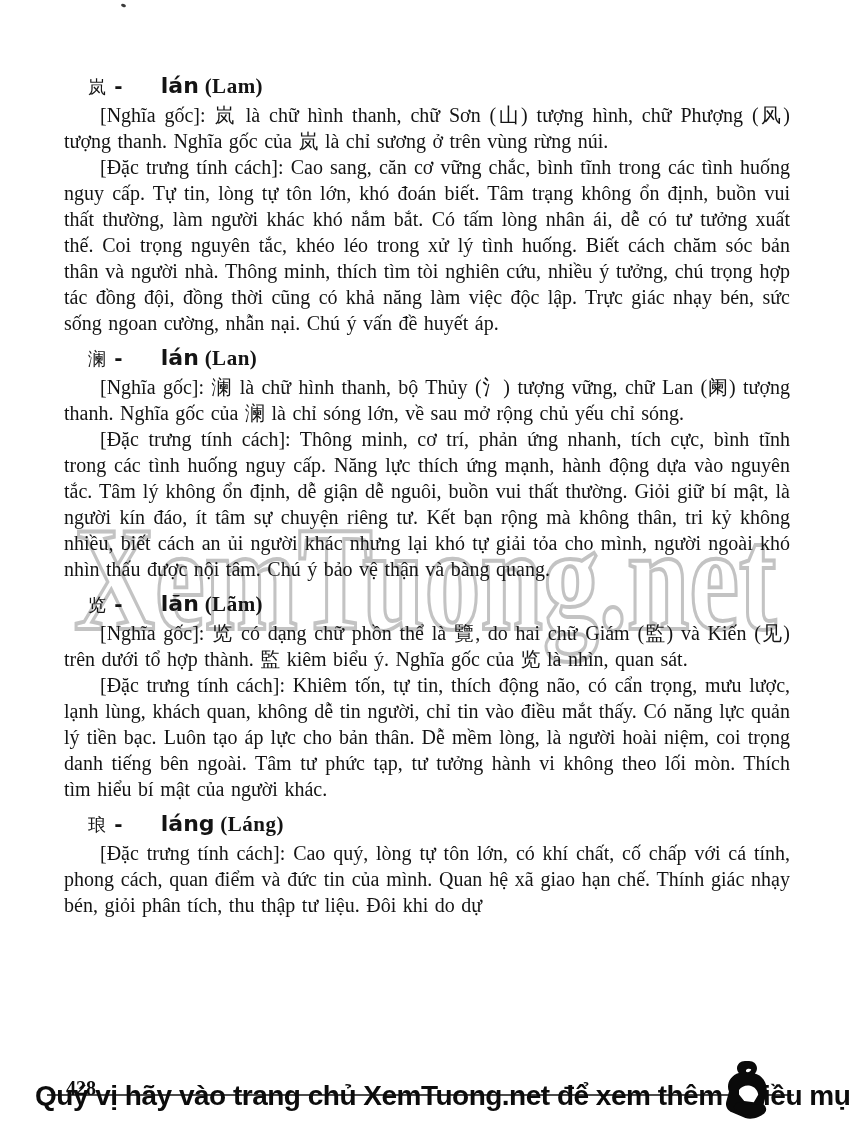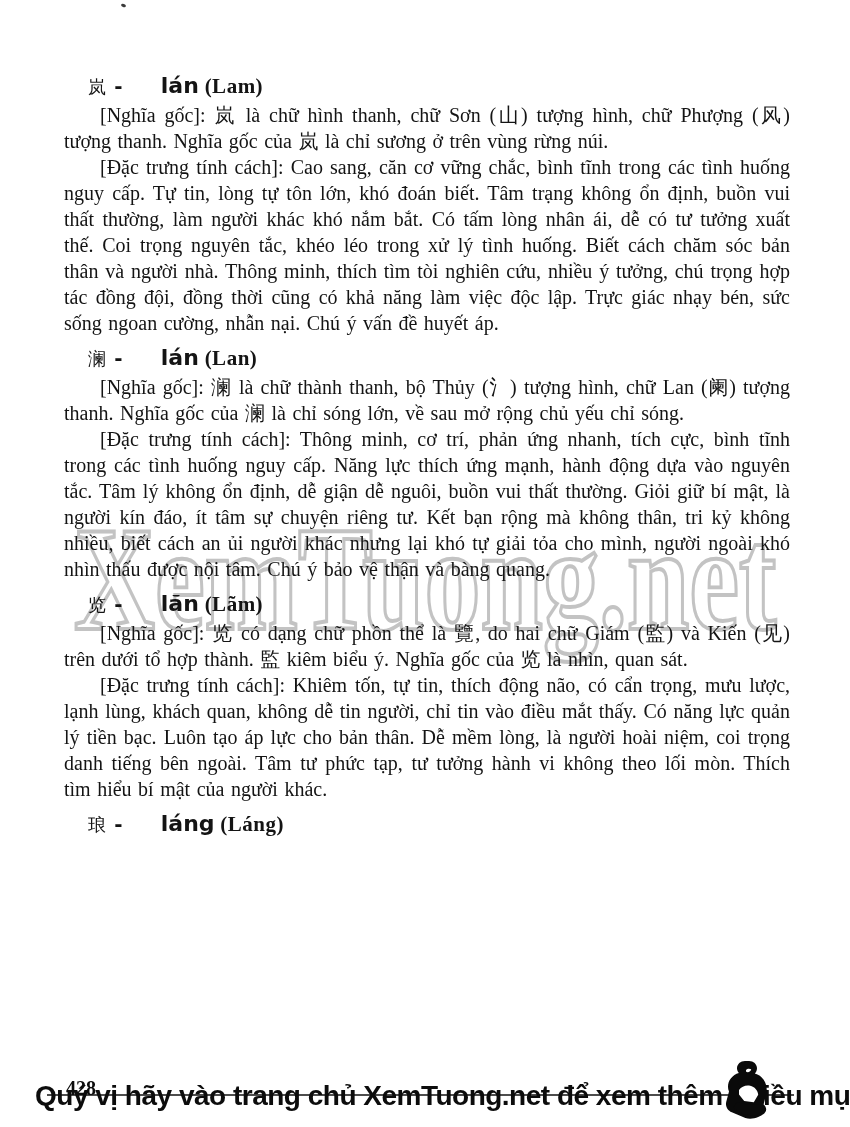--- a/index.html
+++ b/index.html
@@ -113,28 +113,29 @@
 
   <div class="watermark">XemTuong.net</div>
 
   <div class="content">
 
     <h2 class="entry-heading"><span class="hanzi">岚</span> <span class="sep">-</span> <span class="pinyin">lán</span> <span class="viet">(Lam)</span></h2>
     <p class="para"><span class="label">[Nghĩa gốc]:</span> <span>岚 là chữ hình thanh, chữ Sơn (山) tượng hình, chữ Phượng (风) tượng thanh. Nghĩa gốc của 岚 là chỉ sương ở trên vùng rừng núi.</span></p>
     <p class="para"><span class="label">[Đặc trưng tính cách]:</span> <span>Cao sang, căn cơ vững chắc, bình tĩnh trong các tình huống nguy cấp. Tự tin, lòng tự tôn lớn, khó đoán biết. Tâm trạng không ổn định, buồn vui thất thường, làm người khác khó nắm bắt. Có tấm lòng nhân ái, dễ có tư tưởng xuất thế. Coi trọng nguyên tắc, khéo léo trong xử lý tình huống. Biết cách chăm sóc bản thân và người nhà. Thông minh, thích tìm tòi nghiên cứu, nhiều ý tưởng, chú trọng hợp tác đồng đội, đồng thời cũng có khả năng làm việc độc lập. Trực giác nhạy bén, sức sống ngoan cường, nhẫn nại. Chú ý vấn đề huyết áp.</span></p>
 
     <h2 class="entry-heading"><span class="hanzi">澜</span> <span class="sep">-</span> <span class="pinyin">lán</span> <span class="viet">(Lan)</span></h2>
-    <p class="para"><span class="label">[Nghĩa gốc]:</span> <span>澜 là chữ thành thanh, bộ Thủy (氵) tượng hình, chữ Lan (阑) tượng thanh. Nghĩa gốc của 澜 là chỉ sóng lớn, về sau mở rộng chủ yếu chỉ sóng.</span></p>
+    <p class="para"><span class="label">[Nghĩa gốc]:</span> <span>澜 là chữ hình thanh, bộ Thủy (氵) tượng vững, chữ Lan (阑) tượng thanh. Nghĩa gốc của 澜 là chỉ sóng lớn, về sau mở rộng chủ yếu chỉ sóng.</span></p>
     <p class="para"><span class="label">[Đặc trưng tính cách]:</span> <span>Thông minh, cơ trí, phản ứng nhanh, tích cực, bình tĩnh trong các tình huống nguy cấp. Năng lực thích ứng mạnh, hành động dựa vào nguyên tắc. Tâm lý không ổn định, dễ giận dễ nguôi, buồn vui thất thường. Giỏi giữ bí mật, là người kín đáo, ít tâm sự chuyện riêng tư. Kết bạn rộng mà không thân, tri kỷ không nhiều, biết cách an ủi người khác nhưng lại khó tự giải tỏa cho mình, người ngoài khó nhìn thấu được nội tâm. Chú ý bảo vệ thận và bàng quang.</span></p>
 
     <h2 class="entry-heading"><span class="hanzi">览</span> <span class="sep">-</span> <span class="pinyin">lăn</span> <span class="viet">(Lãm)</span></h2>
     <p class="para"><span class="label">[Nghĩa gốc]:</span> <span>览 có dạng chữ phồn thể là 覽, do hai chữ Giám (監) và Kiến (见) trên dưới tổ hợp thành. 監 kiêm biểu ý. Nghĩa gốc của 览 là nhìn, quan sát.</span></p>
     <p class="para"><span class="label">[Đặc trưng tính cách]:</span> <span>Khiêm tốn, tự tin, thích động não, có cẩn trọng, mưu lược, lạnh lùng, khách quan, không dễ tin người, chỉ tin vào điều mắt thấy. Có năng lực quản lý tiền bạc. Luôn tạo áp lực cho bản thân. Dễ mềm lòng, là người hoài niệm, coi trọng danh tiếng bên ngoài. Tâm tư phức tạp, tư tưởng hành vi không theo lối mòn. Thích tìm hiểu bí mật của người khác.</span></p>
 
     <h2 class="entry-heading"><span class="hanzi">琅</span> <span class="sep">-</span> <span class="pinyin">láng</span> <span class="viet">(Láng)</span></h2>
+    <p class="para"><span class="label">[Đặc trưng tính cách]:</span> <span>Cao quý, lòng tự tôn lớn, có khí chất, cố chấp với cá tính, phong cách, quan điểm và đức tin của mình. Quan hệ xã giao hạn chế. Thính giác nhạy bén, giỏi phân tích, thu thập tư liệu. Đôi khi do dự</span></p>
 
   </div>
 
   <div class="footer-rule"></div>
   <div class="footer-pageno">428</div>
   <div class="footer-notice">Quý vị hãy vào trang chủ XemTuong.net để xem thêm nhiều mục hay khác</div>
 
   <svg class="footer-figure" viewBox="0 0 72 64" xmlns="http://www.w3.org/2000/svg">
     <path fill="#0a0a0a" d="M36 1c4.5 0 8 3.2 8 7.2 0 2.1-.9 4-2.2 5.3 3.6 1 6.9 3.2 9 6.4 2.8 4.2 3.6 9.5 2.4 14.3l-2.6 10.2c2.2 1.8 3.2 4.6 2.2 6.8-1.2 2.6-4.4 4.6-7.6 5.9-4 1.6-8.8 2.2-12.8.9l-13.6-5.8c-4.2-1.8-6.6-6-5.6-10.2l2.8-10.4c-1.8-4.2-1.2-9.2 1.8-13 2-2.7 4.9-4.7 8.1-5.6-1.2-1.3-1.9-3-1.9-4.8 0-4 3.5-7.2 8-7.2z"></path>
     <path fill="#ffffff" d="M33 10c1.2-1.5 3.6-1.8 5.2-.7-.3 1.6-1.8 2.9-3.5 2.9-.7 0-1.3-.2-1.7-.6z"></path>

